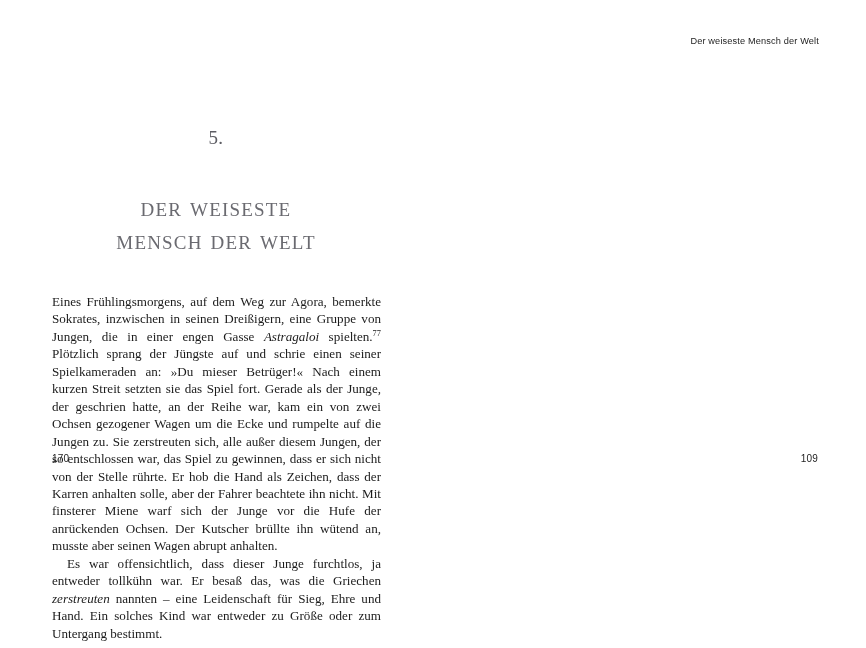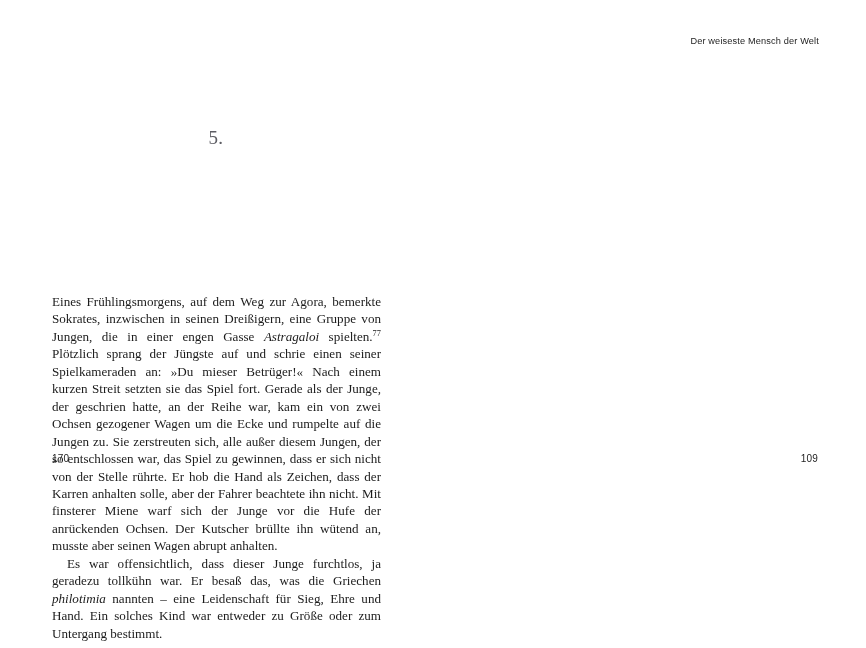--- a/index.html
+++ b/index.html
@@ -110,25 +110,29 @@
 </style>
 </head>
 <body>
 
 <div class="spread">
 
   <div class="page page-left">
 
     <div class="chapter-opener">
       <div class="chapter-number">5.</div>
+      <div class="chapter-title">
+        <span class="ttl-line">Der weiseste</span>
+        <span class="ttl-line">Mensch der Welt</span>
+      </div>
     </div>
 
     <div class="col col-left" id="left-body">
         <p><span>Eines Frühlingsmorgens, auf dem Weg zur Agora, bemerkte Sokrates, inzwischen in seinen Dreißigern, eine Gruppe von Jungen, die in einer engen Gasse </span><em>Astragaloi</em><span> spielten.</span><sup>77</sup><span> Plötzlich sprang der Jüngste auf und schrie einen seiner Spielkameraden an: »Du mieser Betrüger!« Nach einem kurzen Streit setzten sie das Spiel fort. Gerade als der Junge, der geschrien hatte, an der Reihe war, kam ein von zwei Ochsen gezogener Wagen um die Ecke und rumpelte auf die Jungen zu. Sie zerstreuten sich, alle außer diesem Jungen, der so entschlossen war, das Spiel zu gewinnen, dass er sich nicht von der Stelle rührte. Er hob die Hand als Zeichen, dass der Karren anhalten solle, aber der Fahrer beachtete ihn nicht. Mit finsterer Miene warf sich der Junge vor die Hufe der anrückenden Ochsen. Der Kutscher brüllte ihn wütend an, musste aber seinen Wagen abrupt anhalten.</span></p>
-        <p class="indent"><span>Es war offensichtlich, dass dieser Junge furchtlos, ja geradezu tollkühn war. Er besaß das, was die Griechen </span><em>philotimia</em><span> nannten – eine Leidenschaft für Sieg, Ehre und Hand. Ein solches Kind war entweder zu Größe oder zum Untergang bestimmt.</span></p>
+        <p class="indent"><span>Es war offensichtlich, dass dieser Junge furchtlos, ja entweder tollkühn war. Er besaß das, was die Griechen </span><em>zerstreuten</em><span> nannten – eine Leidenschaft für Sieg, Ehre und Hand. Ein solches Kind war entweder zu Größe oder zum Untergang bestimmt.</span></p>
       </div>
 
     <div class="folio folio-left">170</div>
   </div>
 
   <div class="page page-right">
 
     <div class="running-head">Der weiseste Mensch der Welt</div>
 
     <div class="folio folio-right">109</div>

